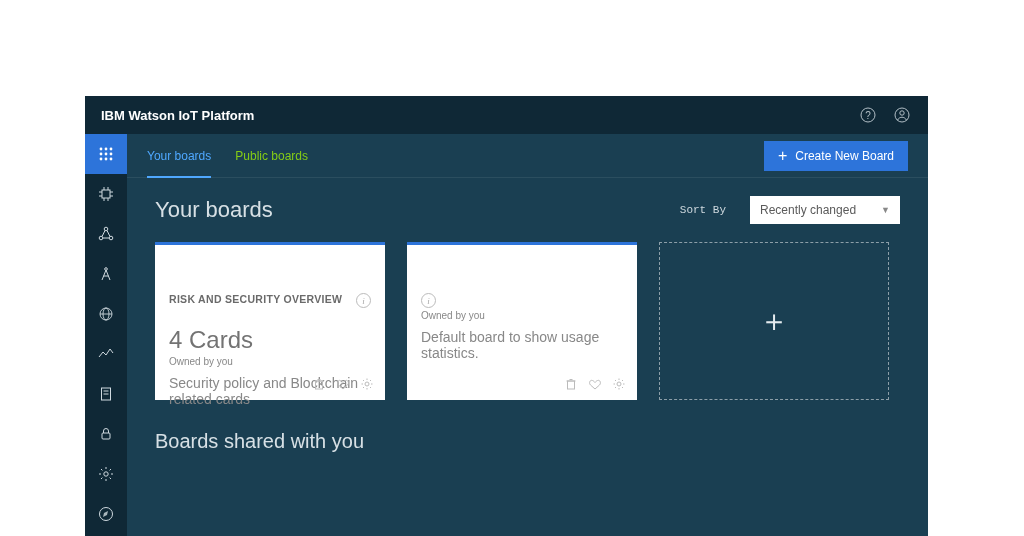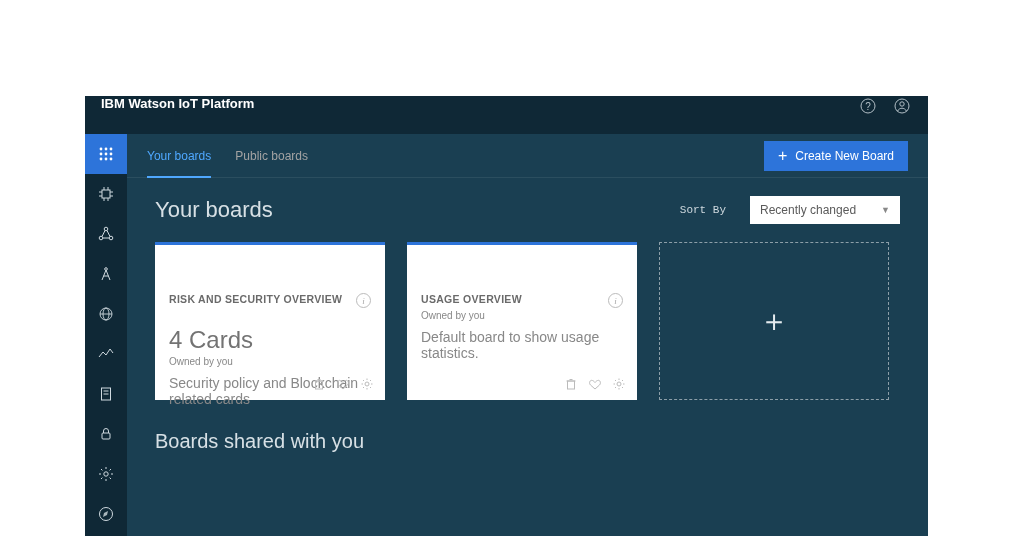--- a/index.html
+++ b/index.html
@@ -17,20 +17,21 @@
     width: 843px;
     height: 440px;
     background: #1a3f52;
     display: flex;
     flex-direction: column;
   }
   .topbar {
     height: 38px;
     background: #0f2836;
     display: flex;
+    align-items: center;
     padding: 0 16px;
     color: #fff;
   }
   .topbar-title {
     font-size: 13px;
     font-weight: 600;
     flex: 1;
   }
   .topbar-icon {
     width: 20px;
@@ -74,21 +75,21 @@
   }
   .tabs-row {
     height: 44px;
     display: flex;
     align-items: center;
     padding: 0 20px;
     border-bottom: 1px solid rgba(255,255,255,0.08);
   }
   .tab {
     font-size: 12px;
-    color: #a3a3a3;
+    color: #84cc16;
     margin-right: 24px;
     height: 44px;
     display: flex;
     align-items: center;
     position: relative;
     cursor: pointer;
   }
   .tab.active {
     color: #4fa8ff;
   }
@@ -421,21 +422,20 @@
                       <circle cx="7" cy="7" r="2"></circle>
                       <path d="M7 1.5v1.5M7 11v1.5M1.5 7h1.5M11 7h1.5M3 3l1 1M10 10l1 1M11 3l-1 1M4 10l-1 1"></path>
                     </g>
                   </svg>
                 </span>
             </div>
           </div>
 
           <div class="board-card">
             <div class="card-head">
-              <div class="card-title">USAGE OVERVIEW</div>
               <div class="info-icon">i</div>
             </div>
             <div class="card-owner">Owned by you</div>
             <div class="card-desc">Default board to show usage statistics.</div>
             <div class="card-actions">
               <span>
                   <svg width="14" height="14" viewBox="0 0 14 14">
                     <g fill="none" stroke="#bbb" stroke-width="1">
                       <rect x="3.5" y="4" width="7" height="8"></rect>
                       <line x1="2.5" y1="4" x2="11.5" y2="4"></line>

